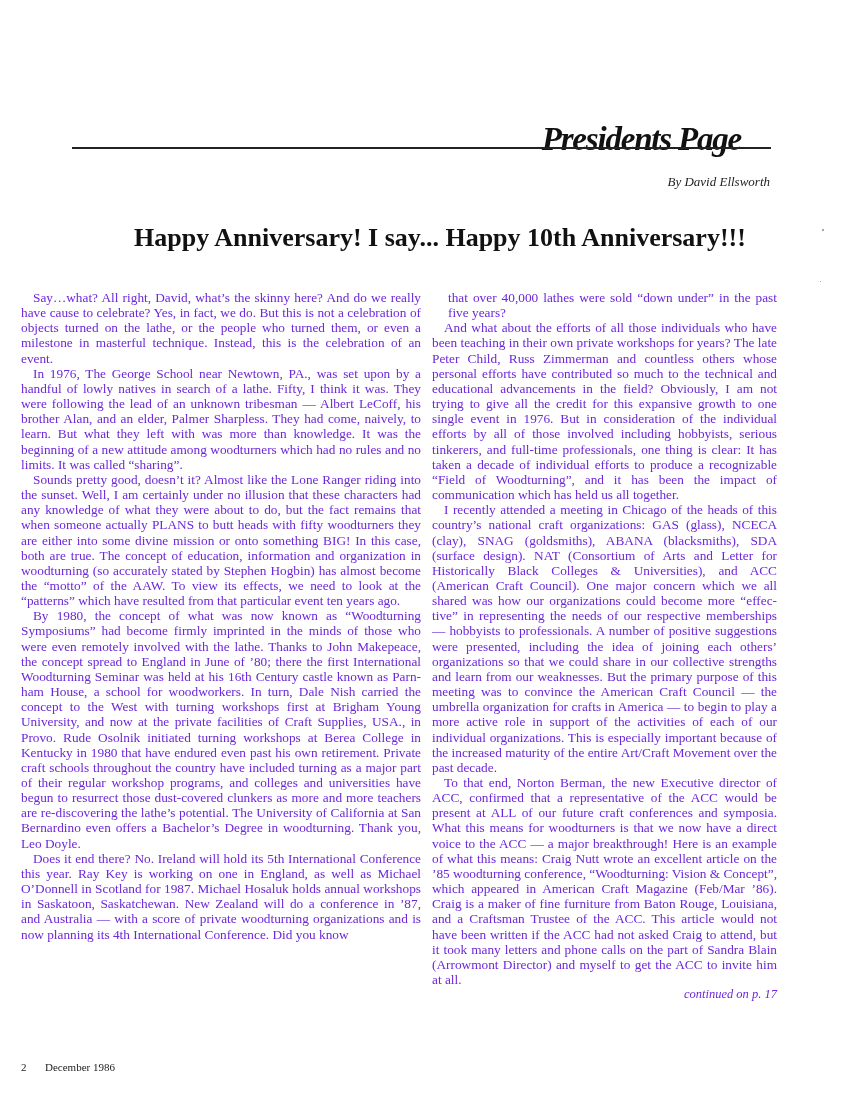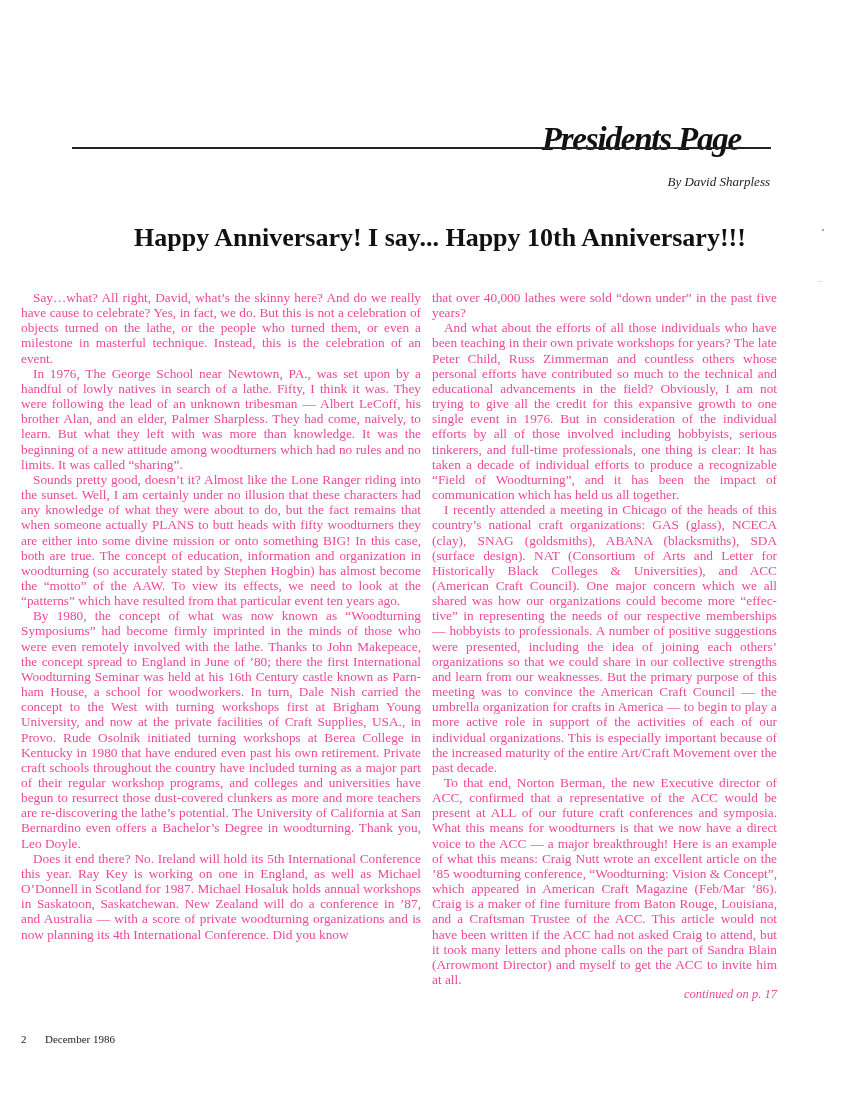--- a/index.html
+++ b/index.html
@@ -8,36 +8,36 @@
   .section-title { position:absolute; right:94px; top:104px; margin:15px;
          font-family:"Liberation Serif", serif; font-weight:bold; font-style:italic;
          font-size:33px; letter-spacing:-1.2px; line-height:40px; color:#111; }
   .rule { position:absolute; left:72px; top:147px; width:699px; height:0;
          border-top:2px solid #222; }
   .byline { position:absolute; right:80px; top:174px; margin:0; font-style:italic;
          font-size:13px; line-height:16px; color:#222; }
   .headline { position:absolute; left:0; width:850px; top:222px; margin:0; text-align:center;
          font-weight:bold; font-size:26px; line-height:32px; color:#111; padding-left:30px; box-sizing:border-box; }
   .column { position:absolute; top:290px; font-size:13.3px; line-height:15.15px;
-         text-align:justify; color:#ec4899; }
+         text-align:justify; color:#6d28d9; }
   .col-left { left:21px; width:400px; }
   .col-right { left:432px; width:345px; }
   .column p { margin:0; text-indent:12px; hyphens:manual; }
-  .column p.cont { text-indent:0; }
+  .column p.cont { text-indent:0;margin-left:16px; }
   .continued { text-align:right; font-style:italic; font-size:12.5px; line-height:15px; margin:0; }
-  .footer { position:absolute; left:21px; top:1032px; font-size:11px; line-height:14px; color:#222; }
+  .footer { position:absolute; left:21px; top:1060px; font-size:11px; line-height:14px; color:#222; }
   .footer .pg { display:inline-block; width:24px; }
   .speck { position:absolute; width:2px; height:2px; background:#888; border-radius:1px; }
 </style>
 </head>
 <body>
 
 <h1 class="section-title">Presidents Page</h1>
 <div class="rule"></div>
-<p class="byline">By David Sharpless</p>
+<p class="byline">By David Ellsworth</p>
 
 <span class="speck" style="left:822px;top:229px;"></span>
 <span class="speck" style="left:820px;top:281px;width:1px;height:1px;"></span>
 
 <h2 class="headline">Happy Anniversary! I say... Happy 10th Anniversary!!!</h2>
 
 <div class="column col-left">
   <p>Say…what? All right, David, what’s the skinny here? And do we really have cause to celebrate? Yes, in fact, we do. But this is not a celebration of objects turned on the lathe, or the people who turned them, or even a milestone in mas­terful technique. Instead, this is the celebration of an event.</p>
   <p>In 1976, The George School near Newtown, PA., was set upon by a handful of lowly natives in search of a lathe. Fifty, I think it was. They were following the lead of an unknown tribesman — Albert LeCoff, his brother Alan, and an elder, Palmer Sharpless. They had come, naively, to learn. But what they left with was more than knowledge. It was the beginning of a new attitude among woodturners which had no rules and no limits. It was called “sharing”.</p>
   <p>Sounds pretty good, doesn’t it? Almost like the Lone Ranger riding into the sunset. Well, I am certainly under no illusion that these characters had any knowledge of what they were about to do, but the fact remains that when someone actually PLANS to butt heads with fifty woodturners they are either into some divine mission or onto something BIG! In this case, both are true. The concept of education, infor­mation and organization in woodturning (so accurately stated by Stephen Hogbin) has almost become the “motto” of the AAW. To view its effects, we need to look at the “patterns” which have resulted from that particular event ten years ago.</p>

